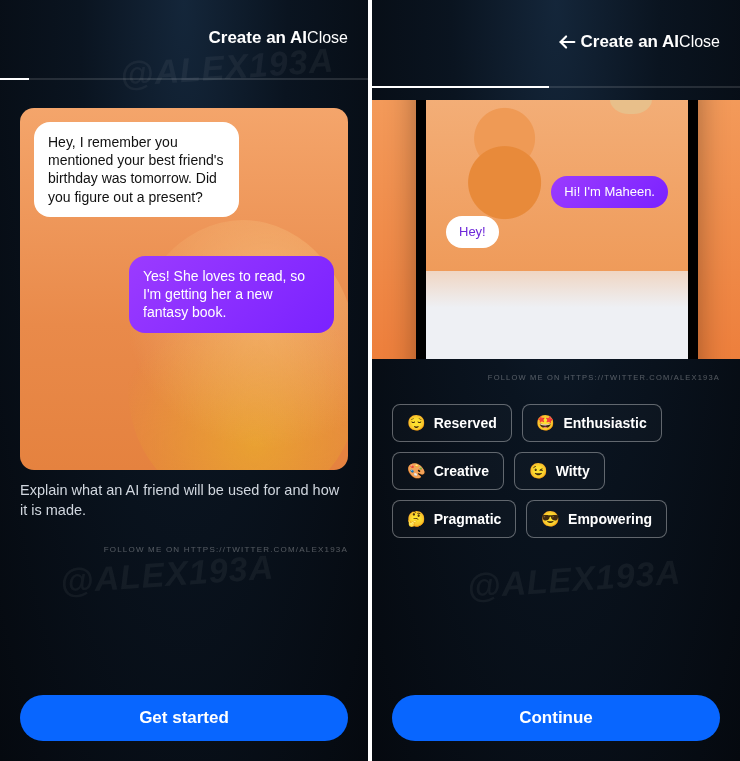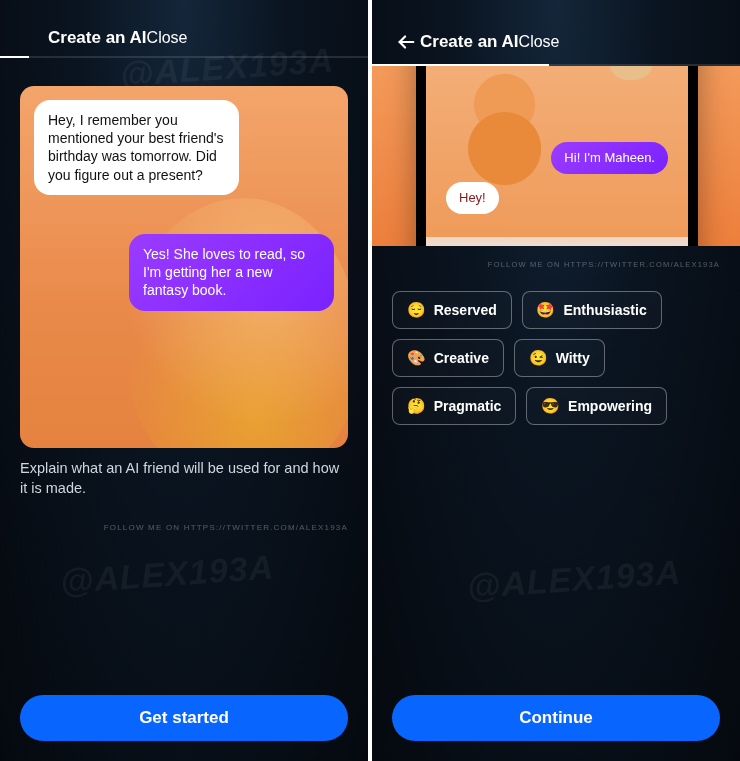--- a/index.html
+++ b/index.html
@@ -30,22 +30,22 @@
     font-style: italic;
     pointer-events: none;
     letter-spacing: 1px;
   }
   .wm1 { top: 48px; left: 120px; transform: rotate(-4deg); }
   .wm2 { top: 555px; left: 60px; transform: rotate(-4deg); }
   .wm3 { top: 560px; left: 95px; transform: rotate(-4deg); }
   .header {
     display: flex;
     align-items: center;
-    justify-content: flex-start;
-    padding: 28px 20px 8px 20px;
+    justify-content: flex-end;
+    padding: 28px 20px 30px 20px;
     position: relative;
   }
   .back-btn {
     width: 28px; height: 28px;
     display: flex; align-items: center; justify-content: center;
     cursor: pointer;
   }
   .header-spacer { width: 28px; }
   .header-title {
     font-size: 17px;
@@ -137,24 +137,24 @@
     font-size: 17px;
     font-weight: 600;
     display: flex;
     align-items: center;
     justify-content: center;
     cursor: pointer;
     border: none;
   }
   
   .hero2 {
-    margin-top: 0;
+    margin-top: 12px;
     width: calc(100% + 40px);
     margin-left: -20px;
-    height: 180px;
+    height: 259px;
     background: linear-gradient(180deg, #f39a5a 0%, #ed7f3c 100%);
     position: relative;
     overflow: hidden;
   }
   .phone {
     position: absolute;
     left: 44px; top: -60px;
     width: 282px; height: 388px;
     background: #000;
     border-radius: 36px;
@@ -181,21 +181,21 @@
   }
   .pb {
     position: absolute;
     border-radius: 16px;
     padding: 8px 13px;
     font-size: 13px;
     line-height: 1.2;
     white-space: nowrap;
   }
   .pb.purple { background: linear-gradient(135deg,#9b3bff,#7a22ff); color:#fff; }
-  .pb.white { background: #fff; color: #7f1d1d; }
+  .pb.white { background: #fff; color: #6d28d9; }
   .pb1 { top: 126px; right: 20px; }
   .pb2 { top: 166px; left: 20px; }
   .pb3 { top: 202px; left: 20px; }
   .follow2 {
     font-size: 7.5px;
     letter-spacing: 1.2px;
     color: rgba(255,255,255,0.3);
     text-align: right;
     margin-top: 14px;
   }

